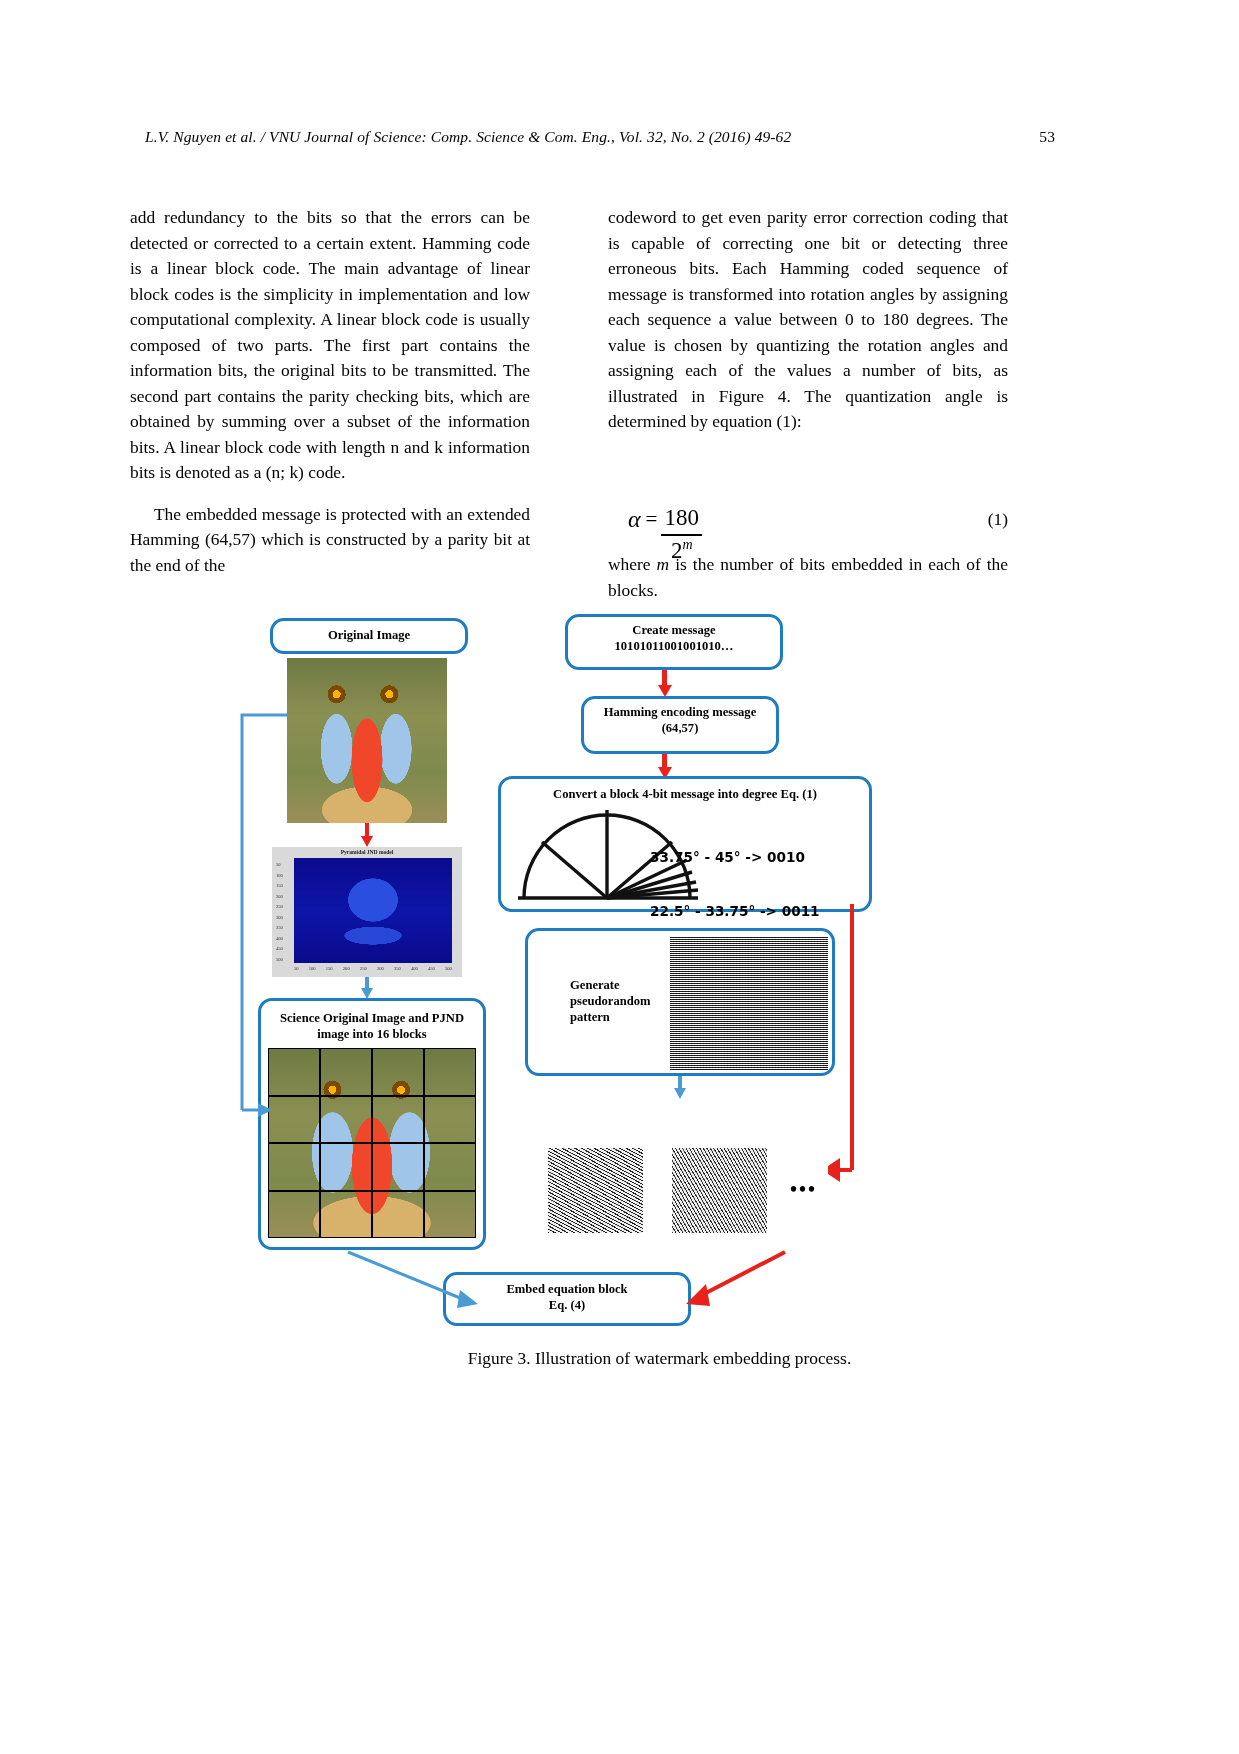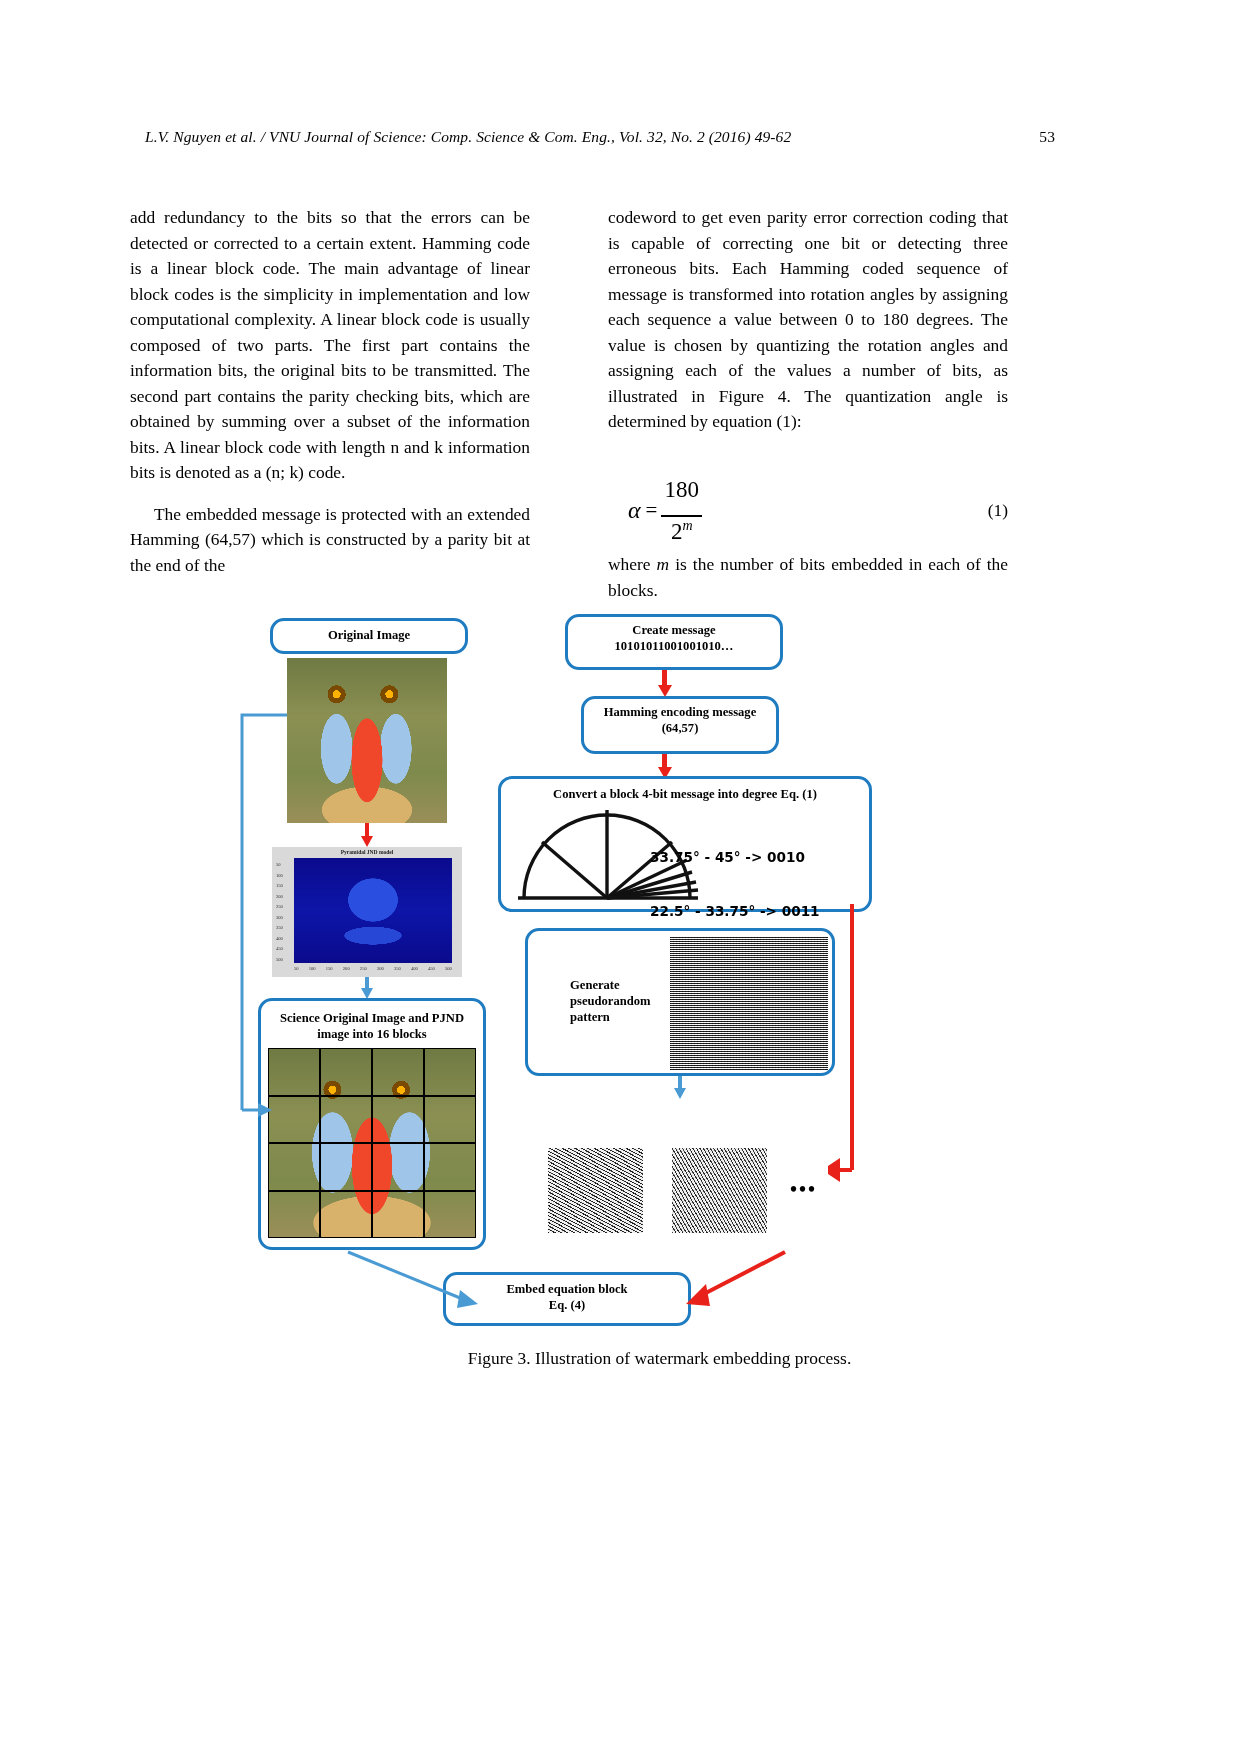--- a/index.html
+++ b/index.html
@@ -34,21 +34,21 @@
   
   .eqrow {
     position:absolute; left:608px; top:478px; width:400px;
     display:flex; align-items:center; justify-content:space-between;
     font-size:17.4px;
   }
   .eq-body { display:flex; align-items:center; margin-left:20px; }
   .eq-alpha { font-style:italic; font-size:24px; font-family:"Liberation Serif", serif; }
   .eq-eq { font-size:21px; margin:0 4px 0 5px; }
   .frac { display:inline-flex; flex-direction:column; align-items:center; line-height:1; }
-  .frac .num { font-size:23px; padding:0 3px 14px; }
+  .frac .num { font-size:23px; padding:0 3px 5px;margin-top:28px; }
   .frac .bar { width:100%; height:1.6px; background:#000; }
   .frac .den { font-size:23px; padding:2px 3px 0; }
   .frac .den i { font-size:14px; vertical-align:super; font-style:italic; }
   .eq-num { font-size:17.4px; }
 
   .afterEq { position:absolute; left:608px; top:552px; width:400px; }
   .afterEq p { margin:0; text-align:justify; font-size:17.4px; line-height:1.465; }
   .afterEq i { font-style:italic; }
 
   

